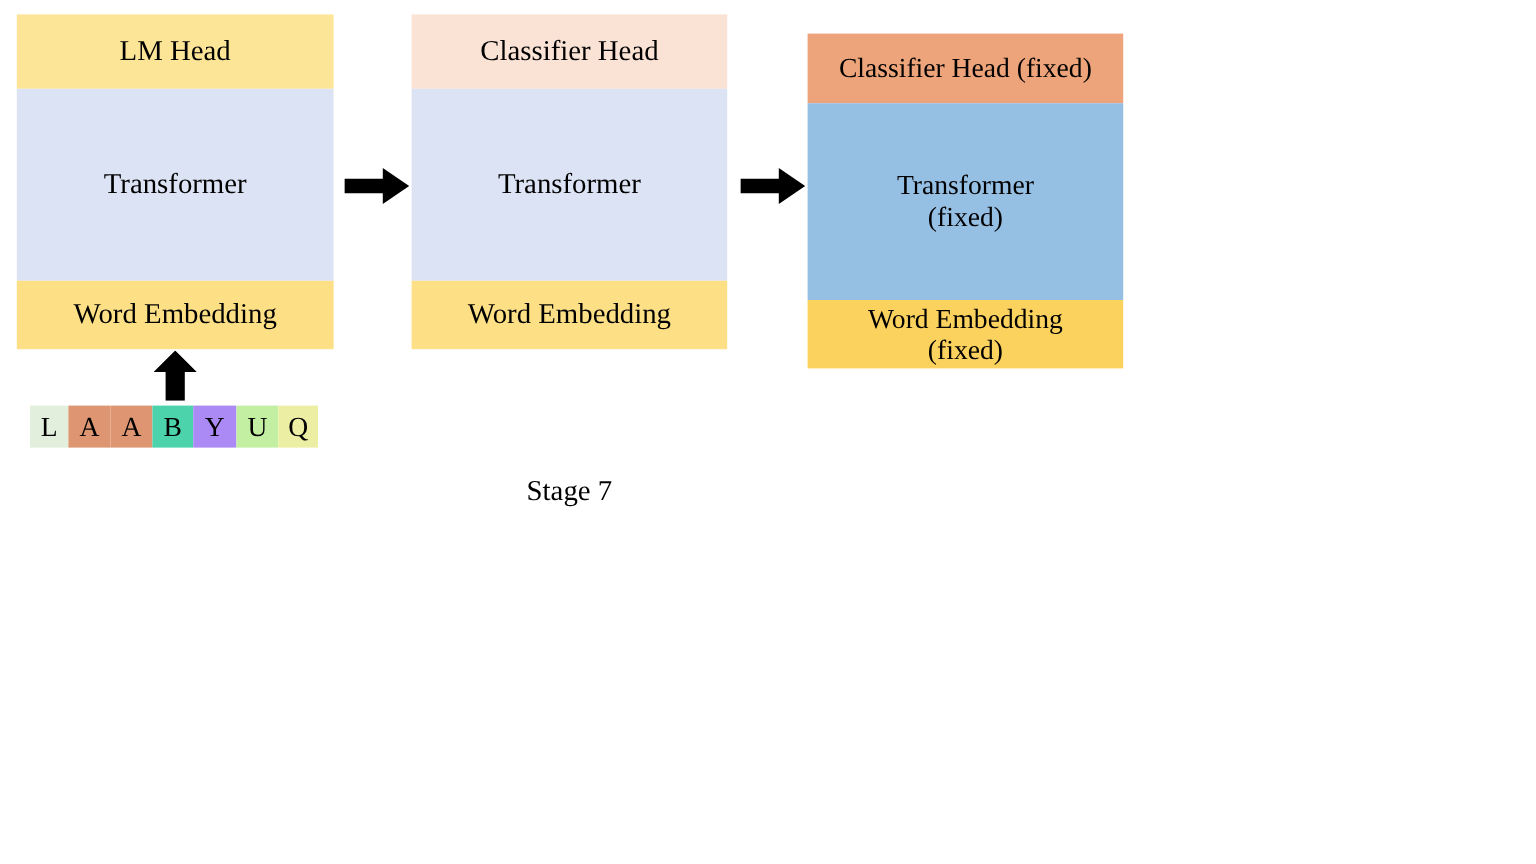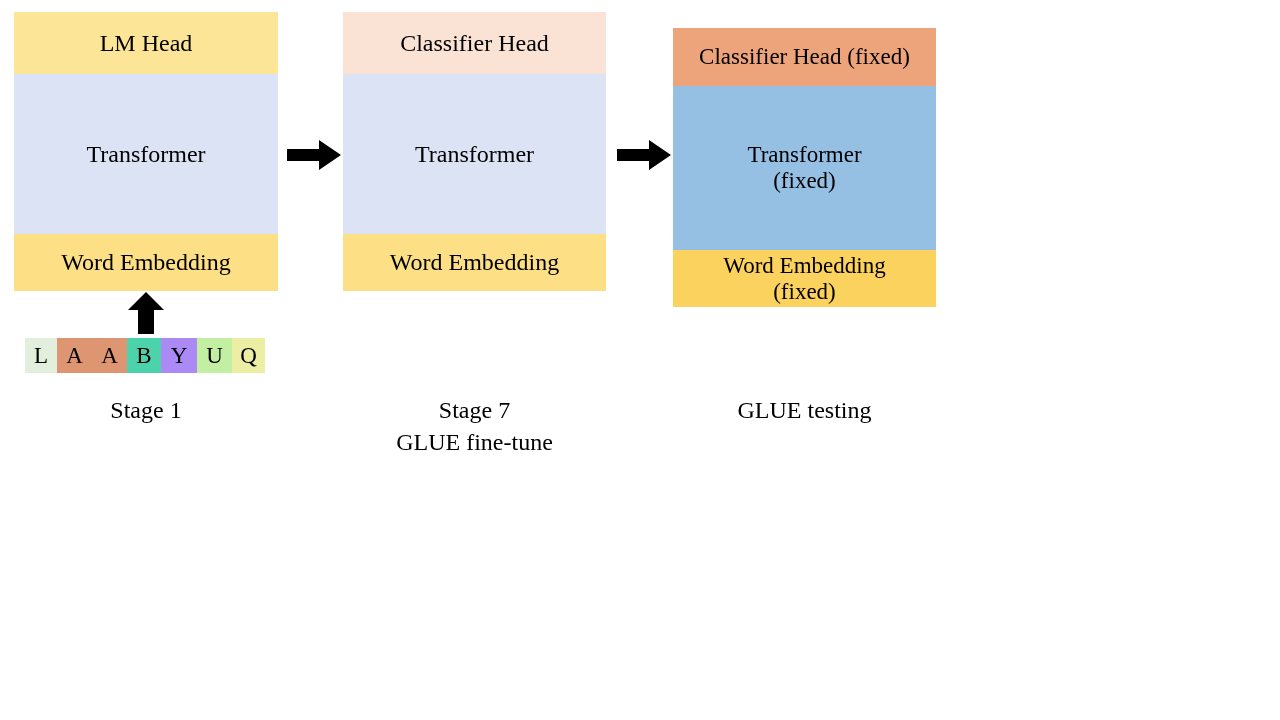--- a/index.html
+++ b/index.html
@@ -184,21 +184,18 @@
     </div>
     <div class="token-cell" style="background: rgb(194, 239, 162); width: 35px;">
       <span>U</span>
     </div>
     <div class="token-cell" style="background: rgb(236, 239, 163); width: 33px;">
       <span>Q</span>
     </div>
   </div>
 
 <div class="stage-caption" id="caption1">
-  <span class="caption-line">Stage 1</span>
 </div>
 <div class="stage-caption" id="caption2">
   <span class="caption-line">Stage 7</span>
-  <span class="caption-line">GLUE fine-tune</span>
 </div>
 <div class="stage-caption" id="caption3">
-  <span class="caption-line">GLUE testing</span>
 </div>
 
 </body></html>

